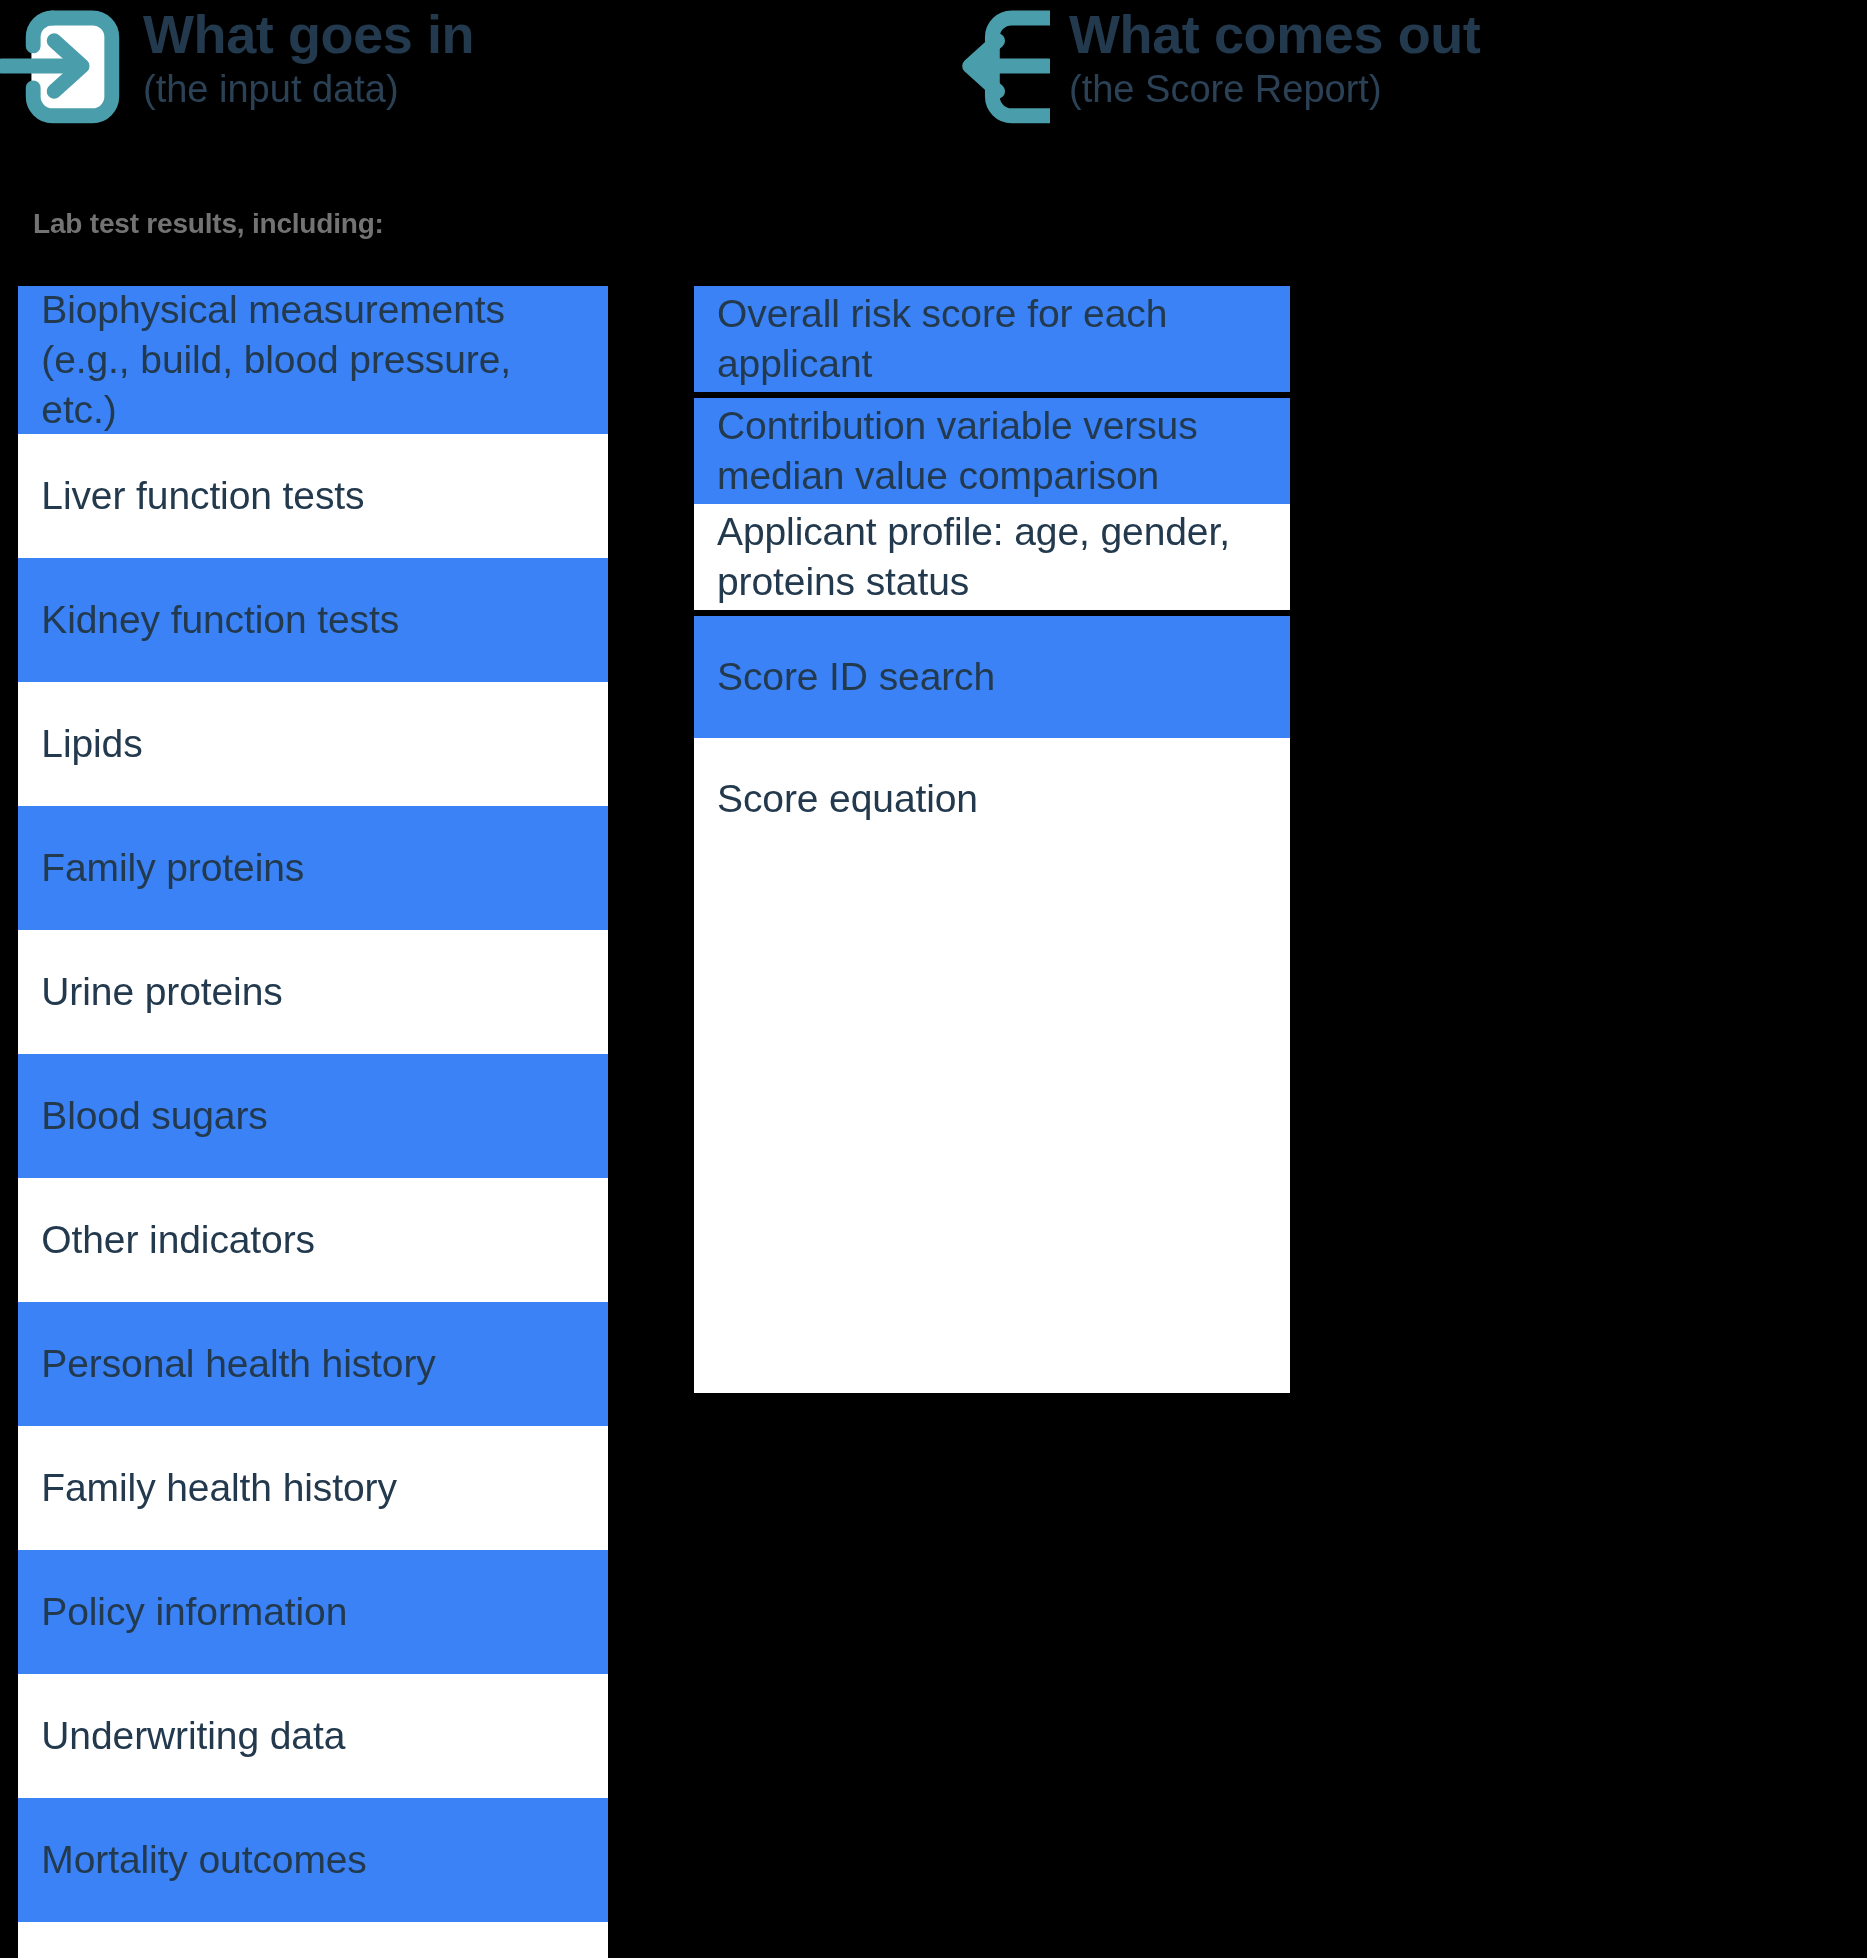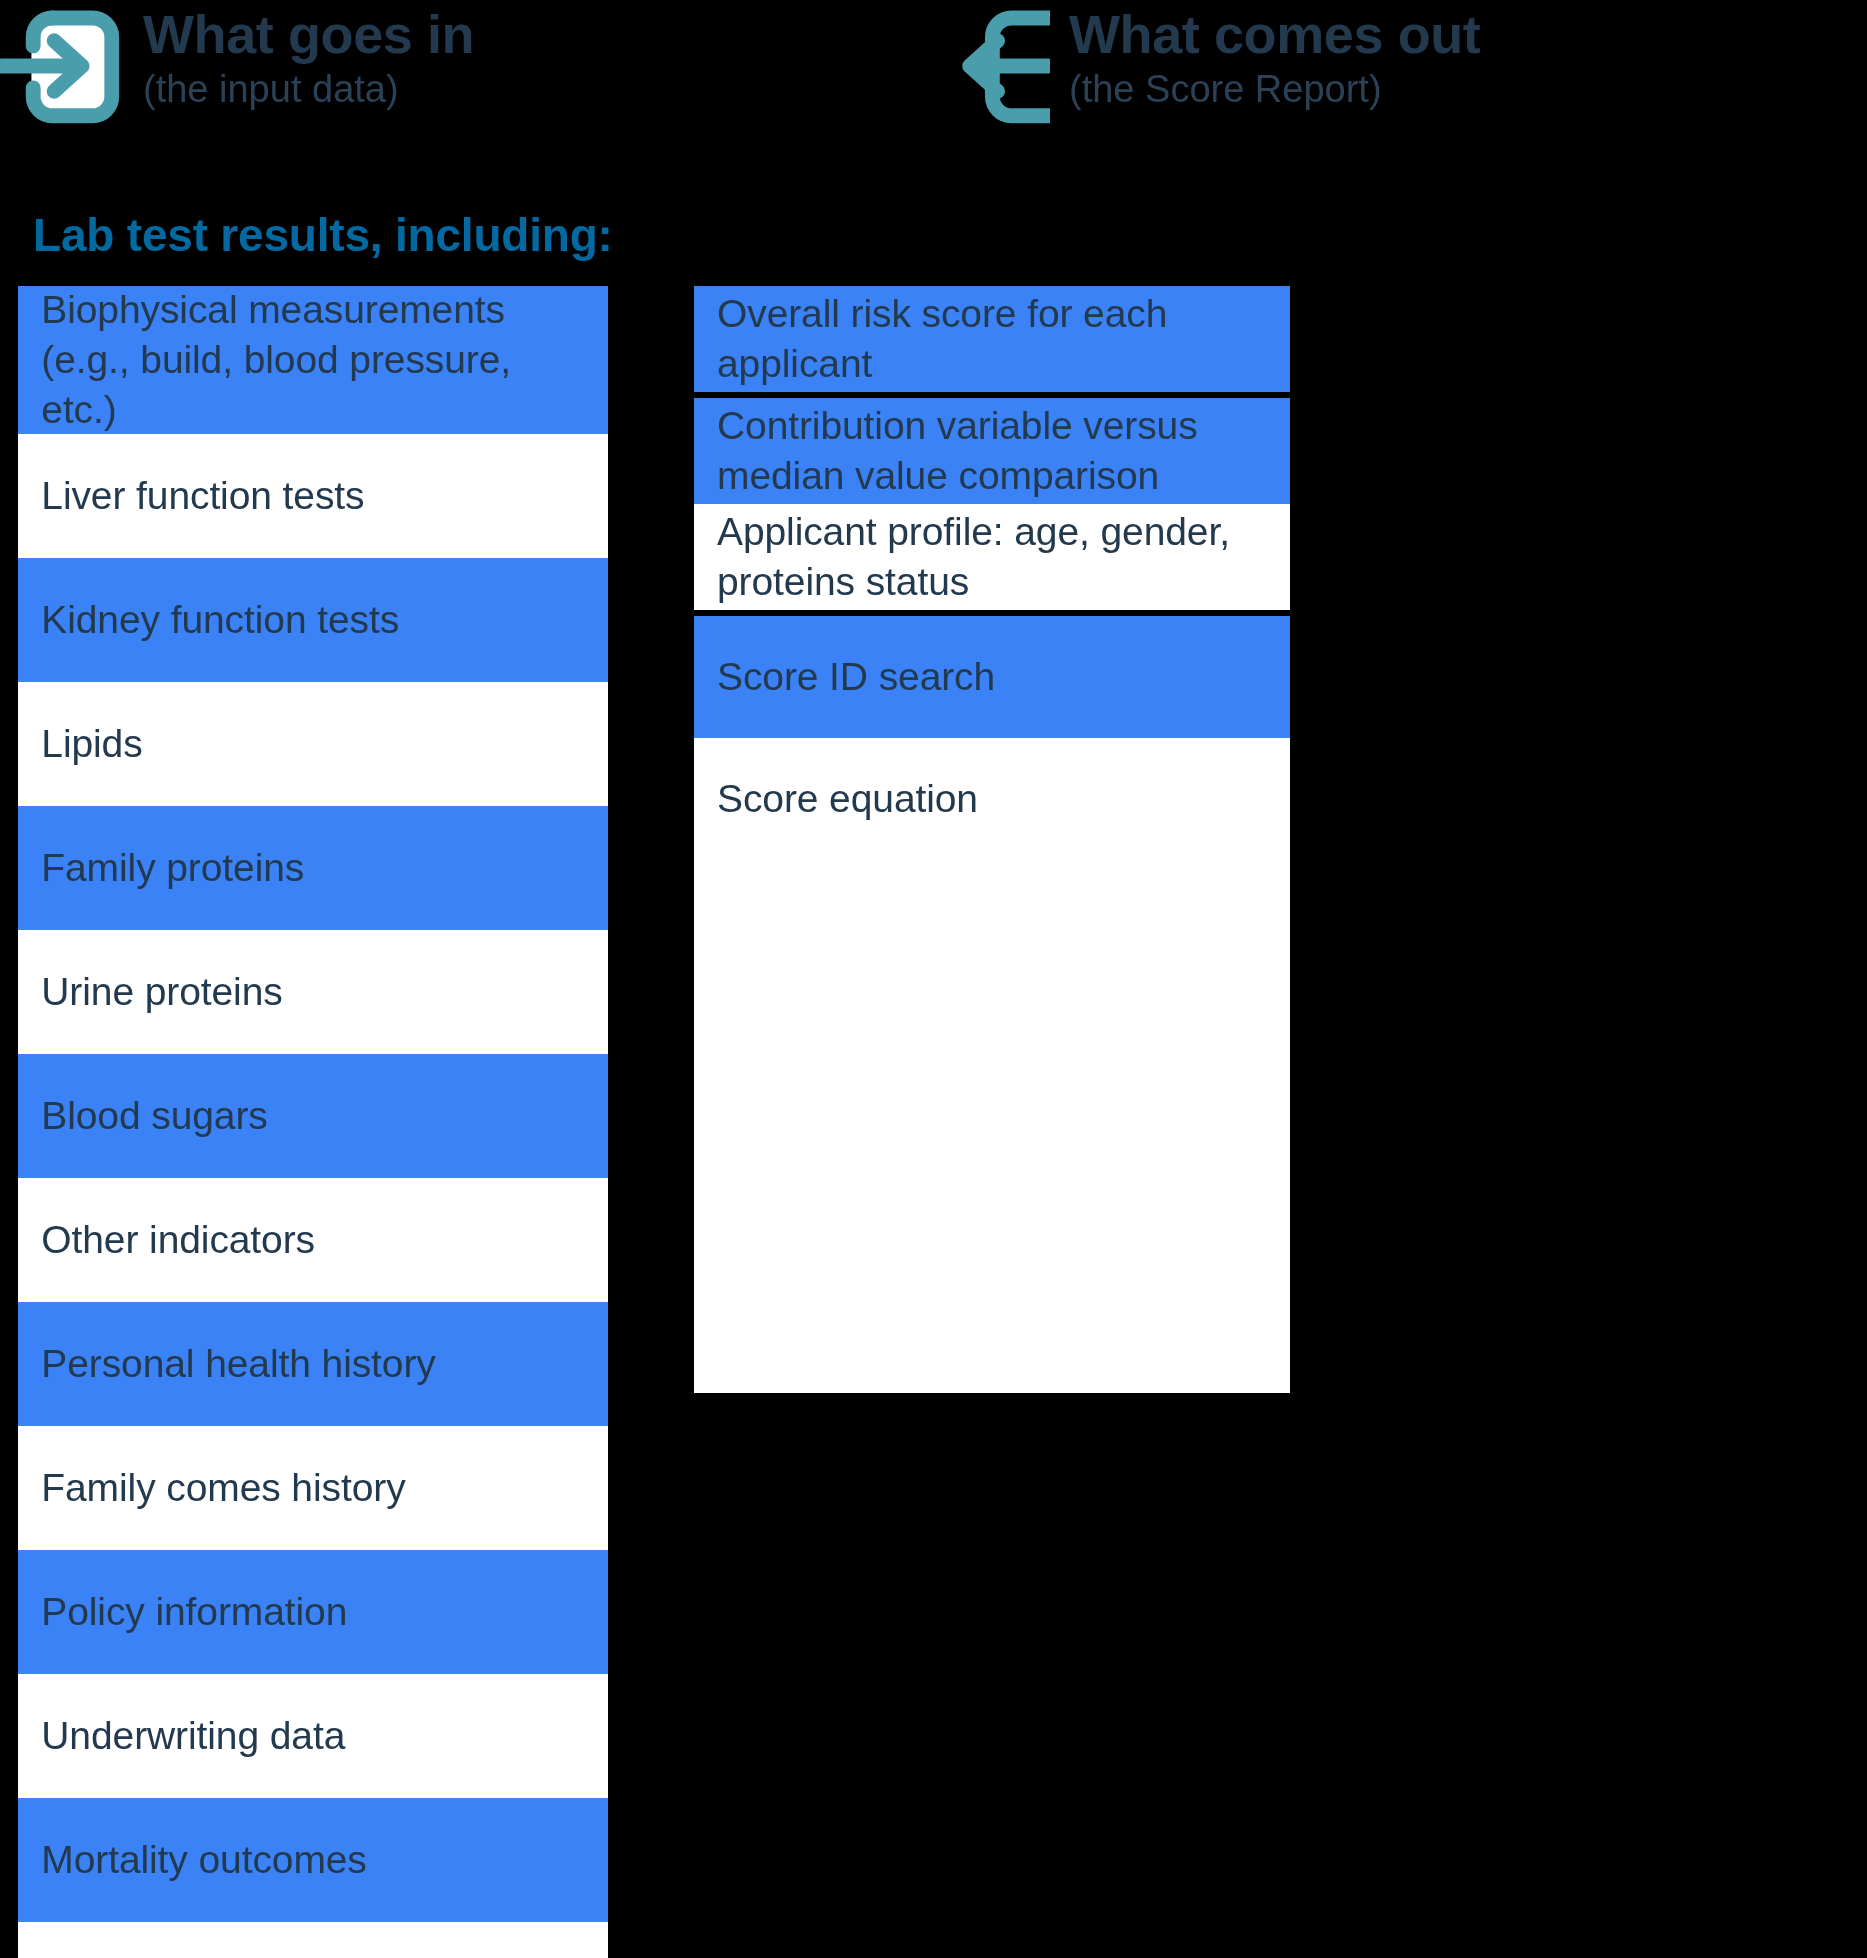--- a/index.html
+++ b/index.html
@@ -58,23 +58,23 @@
     line-height: 1.1;
     margin-top: 7px;
     white-space: nowrap;
   }
 
   
   .section-label {
     position: absolute;
     left: 33px;
     top: 208px;
-    font-size: 46px;
+    font-size: 28px;
     font-weight: bold;
-    color: #0369a1;
+    color: #737373;
     letter-spacing: -0.2px;
     white-space: nowrap;
   }
 
   
   .panel {
     position: absolute;
     background: #ffffff;
     overflow: hidden;
   }
@@ -193,21 +193,21 @@
     <div class="row alt">
       <span class="row-text">Blood sugars</span>
     </div>
     <div class="row">
       <span class="row-text">Other indicators</span>
     </div>
     <div class="row alt">
       <span class="row-text">Personal health history</span>
     </div>
     <div class="row">
-      <span class="row-text">Family comes history</span>
+      <span class="row-text">Family health history</span>
     </div>
     <div class="row alt">
       <span class="row-text">Policy information</span>
     </div>
     <div class="row">
       <span class="row-text">Underwriting data</span>
     </div>
     <div class="row alt">
       <span class="row-text">Mortality outcomes</span>
     </div>

